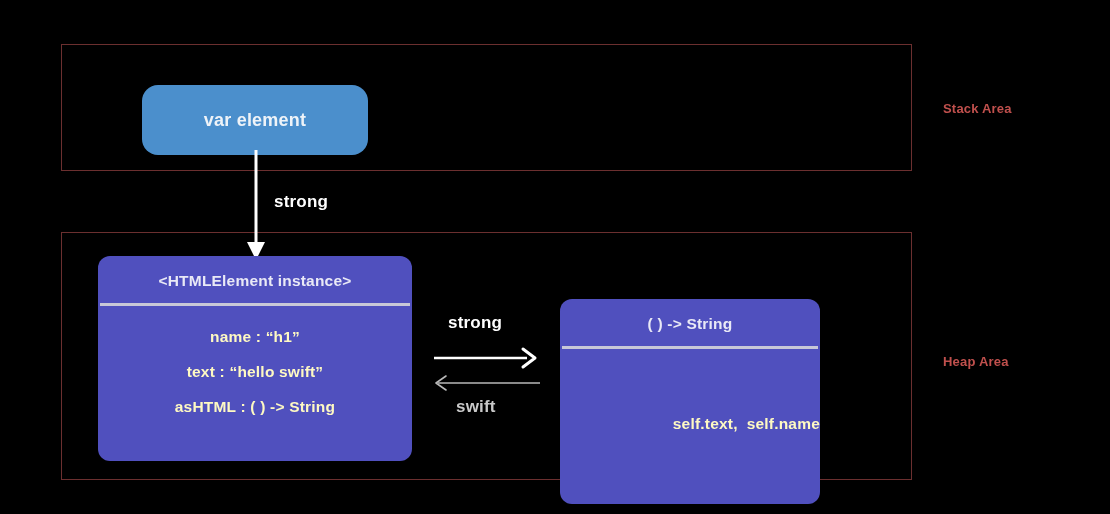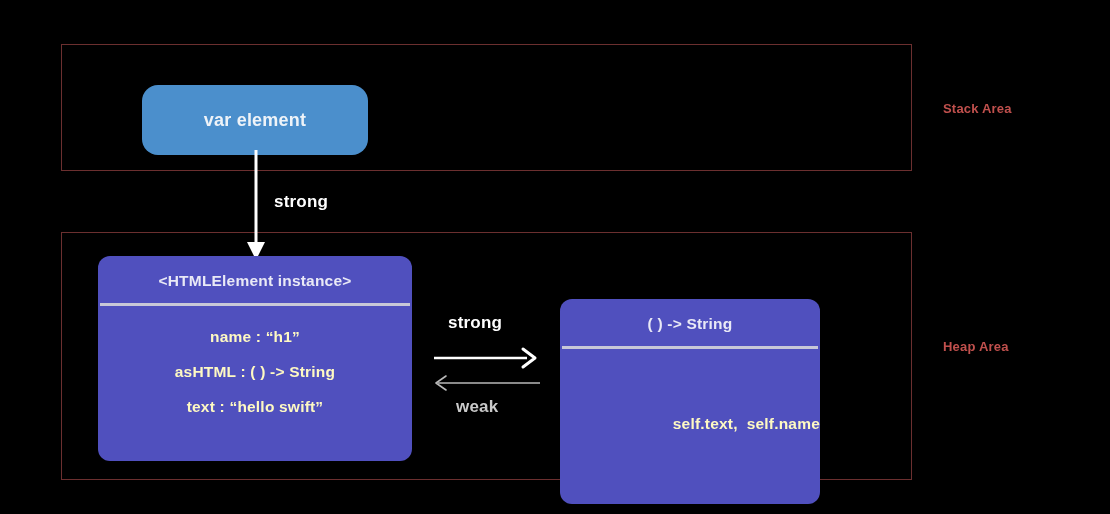--- a/index.html
+++ b/index.html
@@ -31,21 +31,21 @@
   
   .area-label {
     position: absolute;
     color: #c0504d;
     font-size: 13px;
     font-weight: bold;
     white-space: nowrap;
     letter-spacing: 0.2px;
   }
   #stack-area-label { left: 943px; top: 101px; }
-  #heap-area-label  { left: 943px; top: 339px; }
+  #heap-area-label  { left: 943px; top: 354px; }
 
   
   #stack-var-box {
     position: absolute;
     left: 142px;
     top: 85px;
     width: 226px;
     height: 70px;
     background: #4b8fcc;
     border-radius: 16px;
@@ -146,22 +146,22 @@
     <line x1="20" y1="0" x2="20" y2="96" stroke="#ffffff" stroke-width="3"></line>
     <polygon points="20,110 11,92 29,92" fill="#ffffff"></polygon>
   </svg>
   <div id="label-strong-vertical" class="arrow-label">strong</div>
 
   <div id="heap-instance-box" class="heap-box">
     <div class="heap-title">&lt;HTMLElement instance&gt;</div>
     <div class="heap-divider"></div>
     <div class="heap-body">
       <div class="heap-row">name : “h1”</div>
+      <div class="heap-row">text : “hello swift”</div>
       <div class="heap-row">asHTML : ( ) -&gt; String</div>
-      <div class="heap-row">text : “hello swift”</div>
     </div>
   </div>
 
   <div id="heap-closure-box" class="heap-box">
     <div class="heap-title">( ) -&gt; String</div>
     <div class="heap-divider"></div>
     <div class="heap-body centered">
       <div class="heap-row">self.text,  self.name</div>
     </div>
   </div>
@@ -169,15 +169,15 @@
   <svg id="horizontal-strong-arrow" class="arrow-svg" viewBox="0 0 115 26">
     <line x1="4" y1="13" x2="97" y2="13" stroke="#ffffff" stroke-width="2.5"></line>
     <polyline points="93,4 105,13 93,22" fill="none" stroke="#ffffff" stroke-width="3" stroke-linecap="round" stroke-linejoin="round"></polyline>
   </svg>
   <div id="label-strong-horizontal" class="arrow-label">strong</div>
 
   <svg id="horizontal-weak-arrow" class="arrow-svg" viewBox="0 0 115 26">
     <line x1="8" y1="13" x2="110" y2="13" stroke="#b9b9b9" stroke-width="1.6"></line>
     <polyline points="16,6 6,13 16,20" fill="none" stroke="#b9b9b9" stroke-width="1.6" stroke-linecap="round" stroke-linejoin="round"></polyline>
   </svg>
-  <div id="label-weak-horizontal" class="arrow-label">weak</div>
+  <div id="label-weak-horizontal" class="arrow-label">swift</div>
 
 </div>
 
 </body></html>

